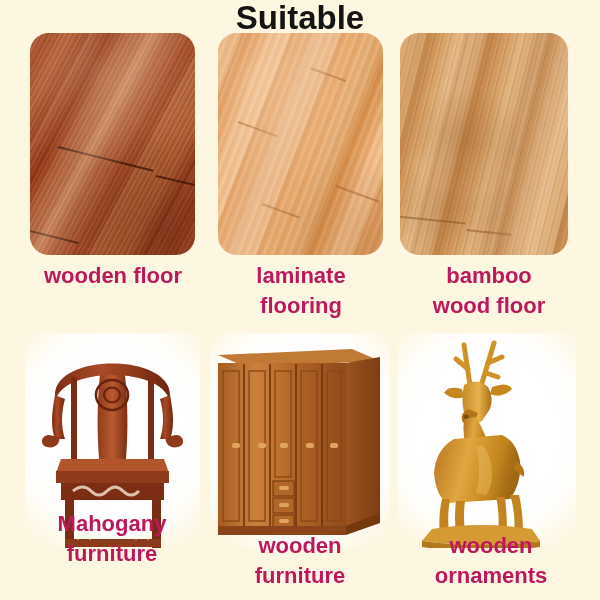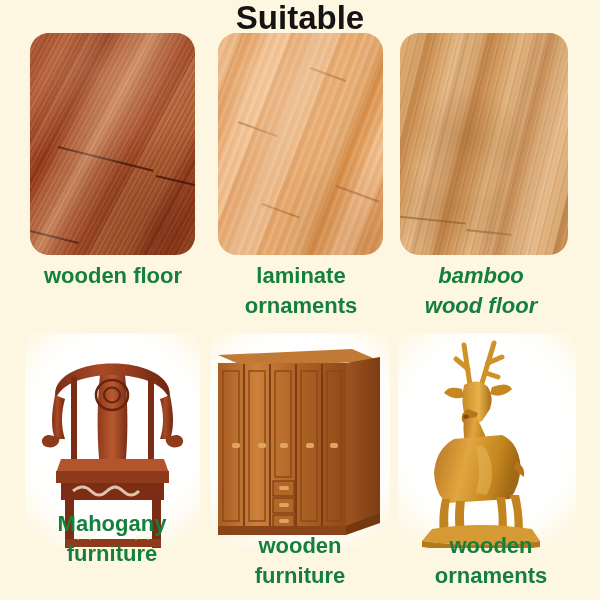--- a/index.html
+++ b/index.html
@@ -159,21 +159,21 @@
     overflow: hidden;
     border-radius: 14px;
   }
 
   
   .label {
     position: absolute;
     text-align: center;
     font-size: 22px;
     font-weight: bold;
-    color: #15803d;
+    color: #be185d;
     line-height: 30px;
     white-space: pre-line;
   }
   .label-r2 { z-index: 6; }
 
   svg { display: block; }
 </style>
 </head>
 <body>
 
@@ -201,23 +201,23 @@
   <div class="tile" style="left:400px; top:33px; width:168px; height:222px;">
     <div class="tile-inner wood-bamboo">
       <div class="seam" style="left:-6px; top:182px; width:72px; transform:rotate(6deg); background:rgba(130,76,28,0.5);"></div>
       <div class="seam" style="left:66px; top:196px; width:46px; transform:rotate(6deg); background:rgba(130,76,28,0.45);"></div>
     </div>
   </div>
 
   <div class="label" style="left:20px; top:261px; width:186px;">wooden floor</div>
 
   <div class="label" style="left:212px; top:261px; width:178px;">laminate
-ornaments</div>
-
-  <div class="label" style="left:390px; top:261px; width:182px;font-style:italic;">bamboo
+flooring</div>
+
+  <div class="label" style="left:398px; top:261px; width:182px;">bamboo
 wood floor</div>
 
   <div class="prod" style="left:25px; top:333px; width:175px; height:215px;">
     <div class="prod-stage">
       <svg viewBox="0 0 175 215" width="175" height="215">
         <defs>
           <linearGradient id="mh" x1="0" y1="0" x2="1" y2="0">
             <stop offset="0%" stop-color="#7d2e17"></stop>
             <stop offset="40%" stop-color="#a84a27"></stop>
             <stop offset="72%" stop-color="#8c3719"></stop>

